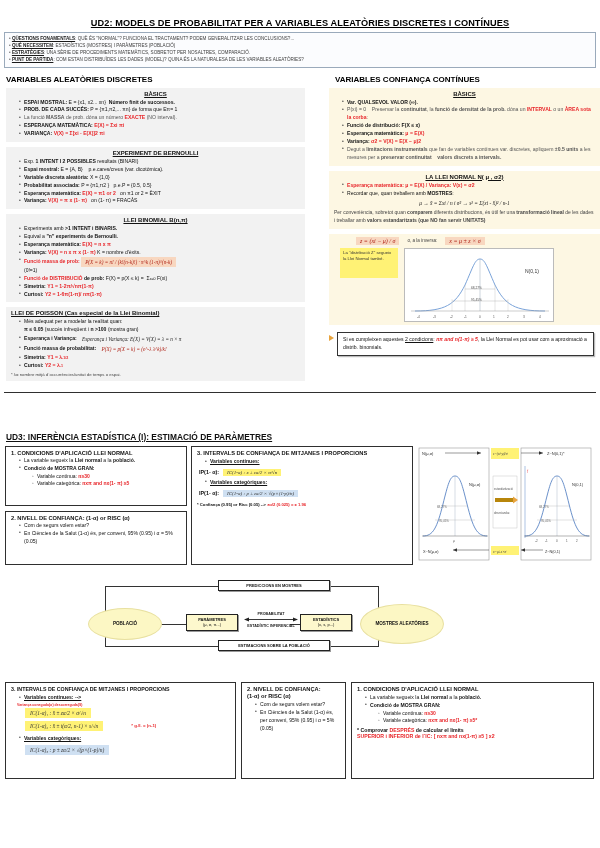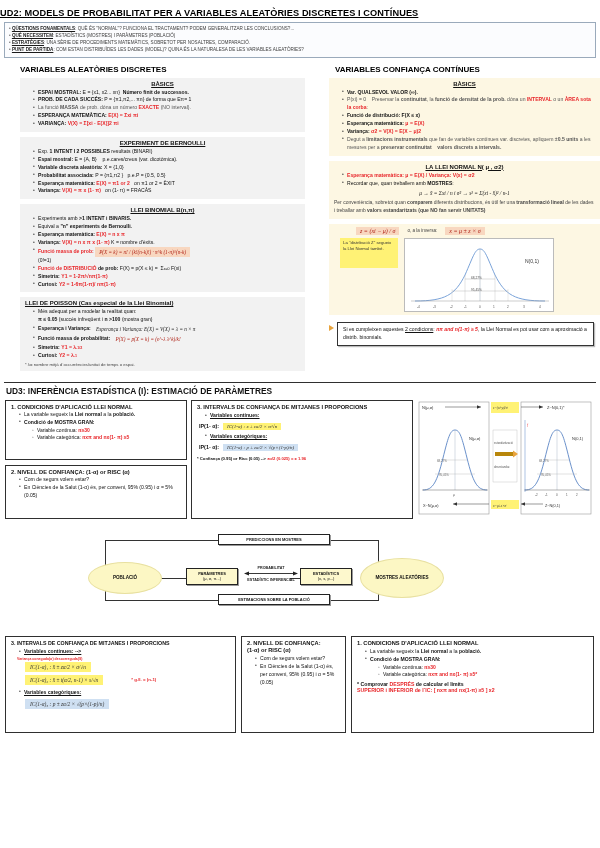--- a/index.html
+++ b/index.html
@@ -10,40 +10,40 @@
     font-family:"Liberation Sans", sans-serif;
     font-size:5.4px;
     color:#111;
     overflow:hidden;
     position:relative;
   }
   .page { position:relative; width:600px; height:848px; }
 
   
   .ud2-title {
-    text-align:left;
+    text-align:center;
     font-weight:bold;
     font-size:9.2px;
     letter-spacing:0.1px;
     text-decoration:underline;
-    padding-top:8px;
+    padding-top:18px;
     color:#000;
   }
   .intro-box {
     margin:4px 4px 0 4px;
     border:0.6px solid #9aaabb;
     background:#fbfcfe;
     padding:3px 4px;
   }
   .intro-box div { line-height:1.5; font-size:4.6px; color:#3d3d3d; white-space:nowrap;}
   .intro-box .u { text-decoration:underline; font-weight:bold; color:#1a1a1a;}
   .bul:before { content:"• "; color:#666; }
 
   .cols { display:flex; margin-top:7px; }
-  .colL { width:305px; padding-left:20px; }
+  .colL { width:305px; padding-left:6px; }
   .colR { width:295px; }
 
   .col-head {
     font-weight:bold; font-size:8px; color:#000;
     margin-bottom:4px;
   }
   .col-head.right { padding-left:30px; }
 
   .card {
     background:#f2f2f2;
@@ -94,22 +94,23 @@
   }
   .tri {
     width:0;height:0;border-left:5px solid #e8a33d;
     border-top:3.5px solid transparent;border-bottom:3.5px solid transparent;
     margin-top:3px;
   }
 
   
   .ud3-sep { border-top:1.3px solid #2f2f2f; margin:6px 4px 0 4px; }
   .ud3-title {
-    font-weight:bold; font-size:8.4px; 
+    font-weight:bold; font-size:8.4px; text-decoration:underline;
     padding:3px 0 4px 6px;
+    margin-top:36px;
   }
   .box {
     border:1.1px solid #2f2f2f; background:#fff; padding:3px 5px;
   }
   .box-h { font-weight:bold; font-size:5.7px; margin-bottom:1px; }
   .ul-head { text-decoration:underline; font-weight:bold; }
 
   .flow-lbl { font-size:3.7px; font-weight:bold; text-align:center; color:#222; }
   .flow-box {
     border:1px solid #222; background:#fdf8cd; text-align:center;

